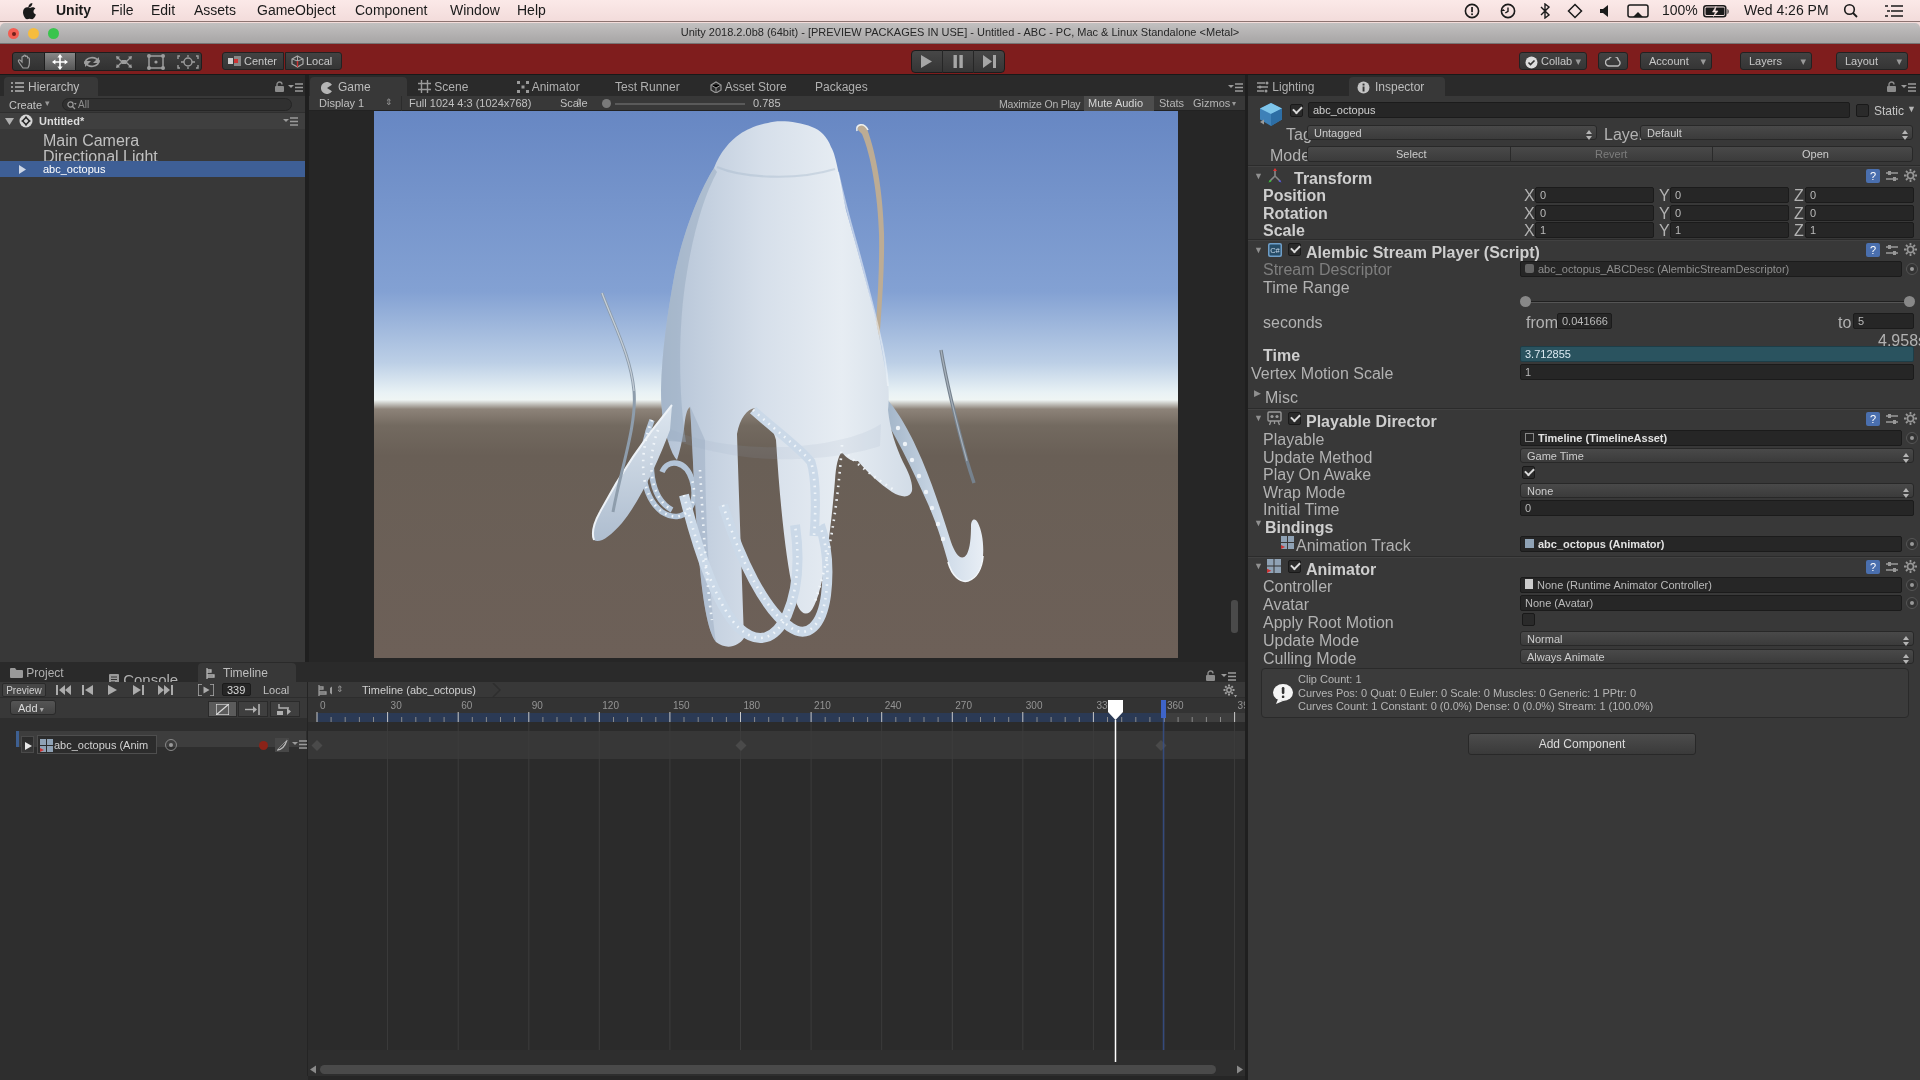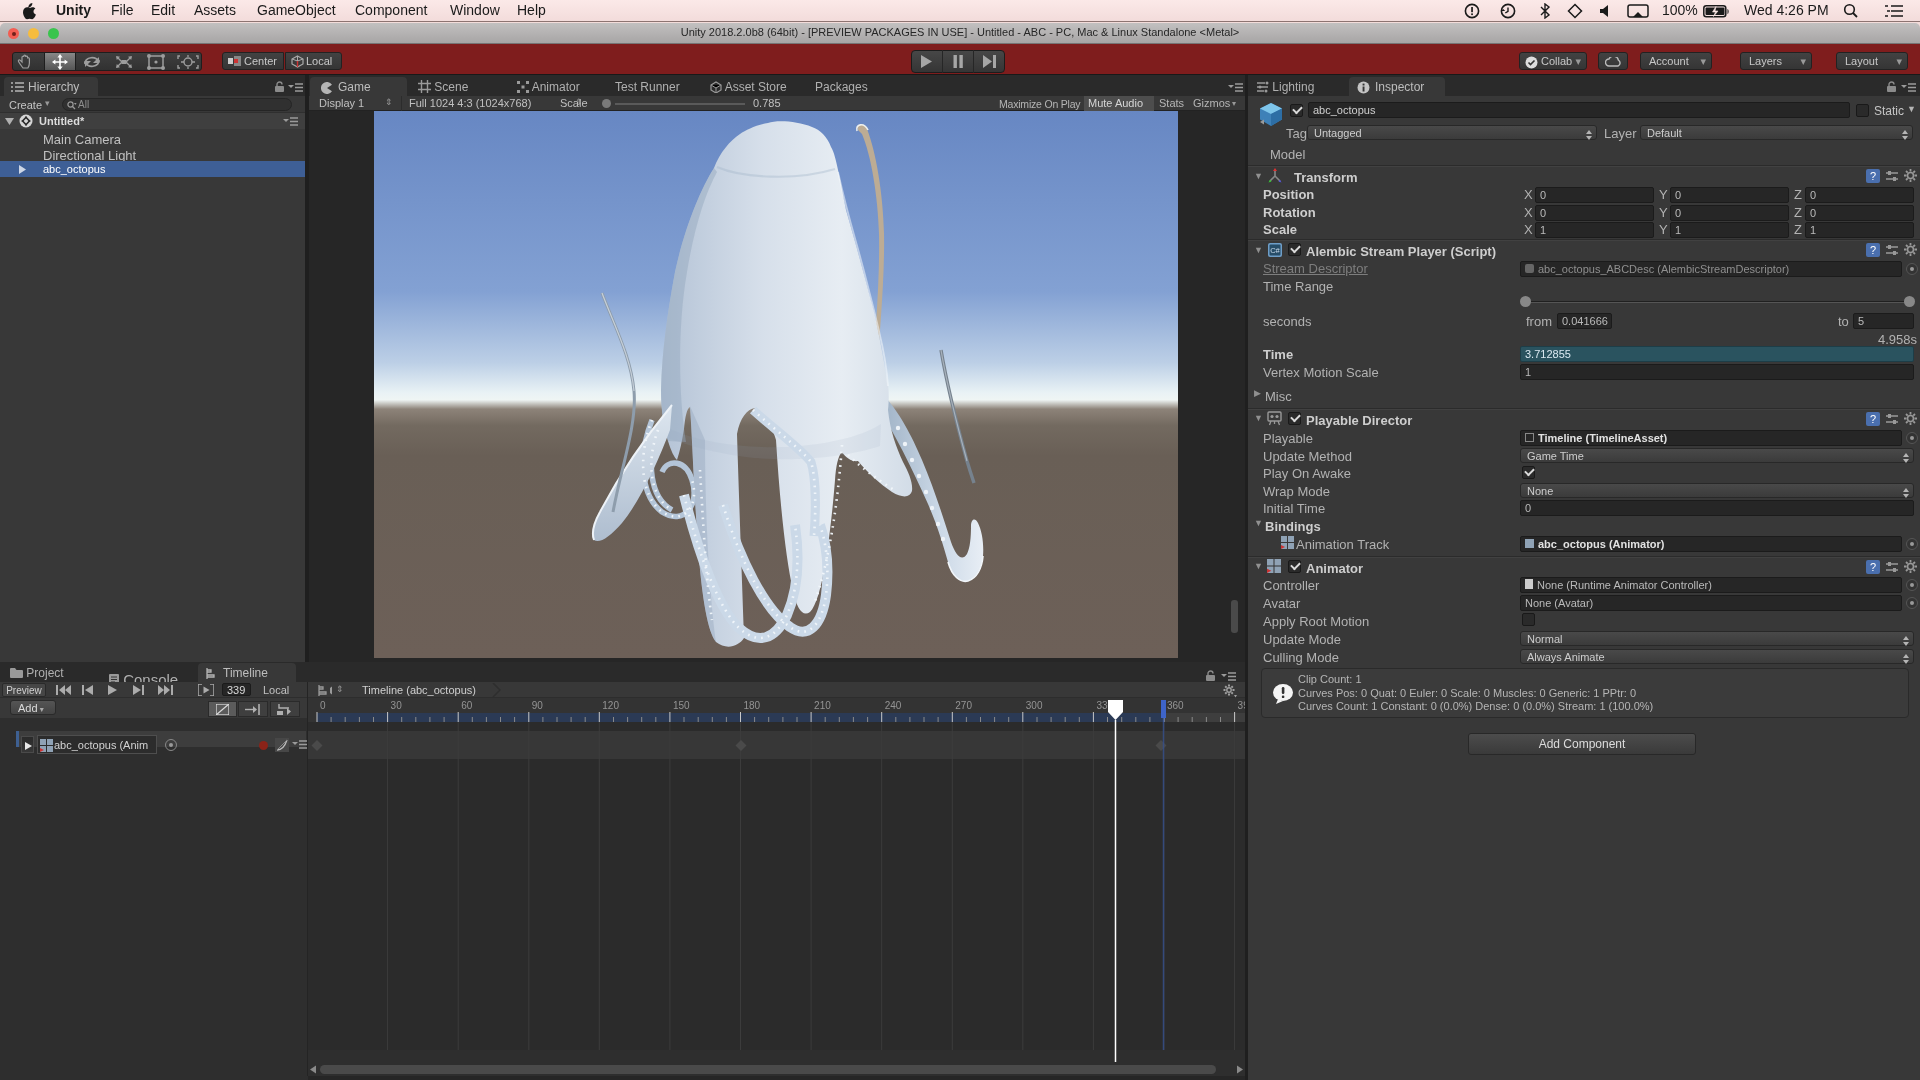--- a/index.html
+++ b/index.html
@@ -16,21 +16,21 @@
 .tab.on{background:#383838;}
 .panel{position:absolute;background:#383838;}
 
 #hier{left:0;top:75px;width:305px;height:587px;}
 
 #game{left:309px;top:75px;width:936px;height:587px;background:#262626;}
 
 #insp{left:1248px;top:75px;width:804px;height:1005px;}
 
 #tl{position:absolute;left:0;top:662px;width:1245px;height:418px;background:#2e2e2e;}
-.lbl{position:absolute;font-size:13px;color:#b2b2b2;}
+.lbl{position:absolute;font-size:16px;color:#b2b2b2;}
 .b{color:#cecece;font-weight:bold;}
 .fld{position:absolute;height:16px;background:#262626;border:1px solid #1b1b1b;font-size:11px;color:#bababa;padding:1px 0 0 4px;border-radius:2px;}
 .drop{position:absolute;height:15px;background:linear-gradient(#494949,#3b3b3b);border:1px solid #282828;border-radius:3px;font-size:11px;color:#cdcdcd;padding:1px 0 0 6px;}
 .drop:after{content:"";position:absolute;right:4px;top:4px;border-left:3px solid transparent;border-right:3px solid transparent;border-bottom:4px solid #b5b5b5;}
 .drop:before{content:"";position:absolute;right:4px;top:10px;border-left:3px solid transparent;border-right:3px solid transparent;border-top:4px solid #b5b5b5;}
 .chk{position:absolute;width:13px;height:13px;background:#2a2a2a;border:1px solid #191919;border-radius:2px;}
 .chk.c:after{content:"";position:absolute;left:2px;top:1px;width:7px;height:4px;border-left:2px solid #dadada;border-bottom:2px solid #dadada;transform:rotate(-45deg);}
 .sep{position:absolute;left:0;width:100%;height:1px;background:#2b2b2b;box-shadow:0 1px 0 #414141;}
 .picker{position:absolute;width:12px;height:12px;border:1px solid #555;border-radius:50%;background:#333;}
 .picker:after{content:"";position:absolute;left:3px;top:3px;width:4px;height:4px;border-radius:50%;background:#999;}
@@ -421,20 +421,27 @@
   <div class="chk c" style="left:42px;top:29px;"></div>
   <div class="fld" style="left:60px;top:27px;width:542px;color:#cfcfcf;">abc_octopus</div>
   <div class="chk" style="left:608px;top:29px;"></div>
   <span class="abs lbl" style="left:626px;top:29px;font-size:12px;color:#c6c6c6;">Static</span>
   <span class="abs" style="left:659px;top:29px;color:#b5b5b5;font-size:9px;">▼</span>
   <span class="abs lbl" style="left:38px;top:51px;">Tag</span>
   <div class="drop" style="left:59px;top:50px;width:290px;">Untagged</div>
   <span class="abs lbl" style="left:356px;top:51px;">Layer</span>
   <div class="drop" style="left:392px;top:50px;width:273px;">Default</div>
   <span class="abs lbl" style="left:22px;top:72px;">Model</span>
+  <div class="abs" style="left:59px;top:71px;width:606px;height:16px;background:linear-gradient(#494949,#3b3b3b);border:1px solid #282828;border-radius:3px;">
+    <span class="abs" style="left:88px;top:1px;font-size:11px;color:#cdcdcd;">Select</span>
+    <span class="abs" style="left:287px;top:1px;font-size:11px;color:#7d7d7d;">Revert</span>
+    <span class="abs" style="left:494px;top:1px;font-size:11px;color:#cdcdcd;">Open</span>
+    <div class="abs" style="left:202px;top:0;width:1px;height:15px;background:#2a2a2a;"></div>
+    <div class="abs" style="left:404px;top:0;width:1px;height:15px;background:#2a2a2a;"></div>
+  </div>
   <div class="sep" style="top:90px;"></div>
   <span class="abs" style="left:6px;top:96px;color:#909090;font-size:9px;">▼</span>
   <svg class="abs" style="left:19px;top:93px;" width="16" height="16" viewBox="0 0 16 16">
       <path d="M8 8V2M8 8L3 13M8 8l5 5" stroke-width="1.6" stroke="#888" fill="none"></path>
       <path d="M8 0L6 3h4z" fill="#d33"></path>
       <path d="M1.5 14.5l3-1-1.5-1.7z" fill="#3c3"></path>
       <path d="M14.5 14.5l-3-1 1.5-1.7z" fill="#55d"></path>
     </svg>
   <span class="abs lbl b" style="left:46px;top:95px;">Transform</span>
   <svg class="abs" style="left:618px;top:94px;" width="14" height="14" viewBox="0 0 14 14">
@@ -490,36 +497,36 @@
       <path d="M1 3h12M1 9h12" stroke="#999" stroke-width="1.4"></path>
       <rect x="3" y="1" width="3" height="4" fill="#999"></rect>
       <rect x="8" y="7" width="3" height="4" fill="#999"></rect>
     </svg>
   <svg class="abs" style="left:656px;top:168px;" width="13" height="13" viewBox="0 0 13 13">
       <circle cx="6.5" cy="6.5" r="3" fill="none" stroke="#999" stroke-width="1.6"></circle>
       <g stroke="#999" stroke-width="1.8">
         <path d="M6.5 0v2.5M6.5 10.5V13M0 6.5h2.5M10.5 6.5H13M2 2l1.7 1.7M11 2L9.3 3.7M2 11l1.7-1.7M11 11L9.3 9.3"></path>
       </g>
     </svg>
-  <span class="abs lbl" style="left:15px;top:186px;color:#7e7e7e;text-decoration:underline;">Stream Descriptor</span>
+  <span class="abs lbl" style="left:15px;top:186px;color:#7e7e7e;">Stream Descriptor</span>
   <div class="fld" style="left:272px;top:186px;width:382px;color:#8f8f8f;"><span style="display:inline-block;width:9px;height:9px;background:#666;border-radius:2px;margin-right:4px;"></span>abc_octopus_ABCDesc (AlembicStreamDescriptor)</div>
   <div class="picker" style="left:658px;top:188px;"></div>
   <span class="abs lbl" style="left:15px;top:204px;">Time Range</span>
   <div class="abs" style="left:276px;top:226px;width:386px;height:2px;background:#202020;border-bottom:1px solid #555;"></div>
   <div class="abs" style="left:272px;top:221px;width:11px;height:11px;border-radius:50%;background:#888;"></div>
   <div class="abs" style="left:656px;top:221px;width:11px;height:11px;border-radius:50%;background:#888;"></div>
   <span class="abs lbl" style="left:15px;top:239px;">seconds</span>
   <span class="abs lbl" style="left:278px;top:239px;">from</span>
   <div class="fld" style="left:309px;top:238px;width:55px;overflow:hidden;">0.041666</div>
   <span class="abs lbl" style="left:590px;top:239px;">to</span>
   <div class="fld" style="left:605px;top:238px;width:61px;">5</div>
   <span class="abs lbl" style="left:630px;top:257px;">4.958s</span>
   <span class="abs lbl b" style="left:15px;top:272px;">Time</span>
   <div class="fld" style="left:272px;top:271px;width:394px;background:#2a535f;border-color:#1d3d47;color:#dceaf2;">3.712855</div>
-  <span class="abs lbl" style="left:15px;top:290px;">Vertex Motion Scale</span>
+  <span class="abs lbl" style="left:3px;top:290px;">Vertex Motion Scale</span>
   <div class="fld" style="left:272px;top:289px;width:394px;">1</div>
   <span class="abs" style="left:6px;top:313px;color:#909090;font-size:9px;">▶</span>
   <span class="abs lbl" style="left:17px;top:314px;">Misc</span>
   <div class="sep" style="top:333px;"></div>
   <span class="abs" style="left:6px;top:338px;color:#909090;font-size:9px;">▼</span>
   <svg class="abs" style="left:19px;top:336px;" width="15" height="15" viewBox="0 0 15 15">
       <rect x="1" y="1" width="13" height="9" rx="1" fill="none" stroke="#999" stroke-width="1.4"></rect>
       <path d="M4 10l-1.5 4M11 10l1.5 4M7.5 10v3" stroke="#999" stroke-width="1.3"></path>
       <circle cx="5" cy="5.5" r="1.6" fill="#999"></circle>
       <circle cx="10" cy="5.5" r="1.6" fill="#999"></circle>

